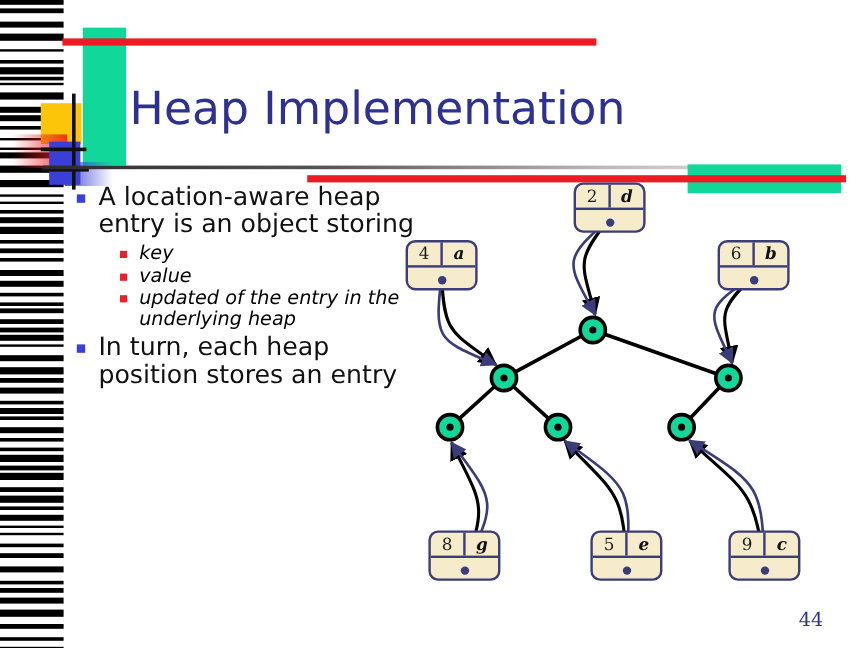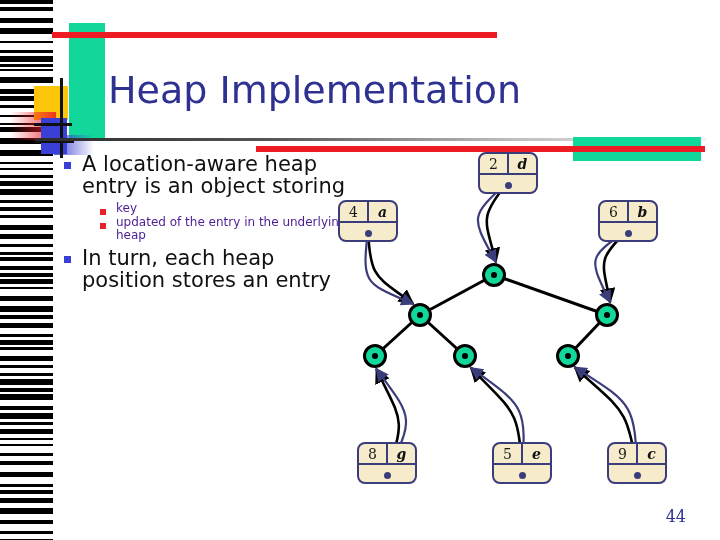--- a/index.html
+++ b/index.html
@@ -35,21 +35,21 @@
       font-size:38px;color:#2E3192;letter-spacing:0px;white-space:nowrap;}
 
   
   #body{position:absolute;left:64px;top:153px;width:290px;z-index:6;}
   .b1{display:flex;align-items:flex-start;margin-bottom:2px;}
   .b1 .mk{width:7px;height:7px;background:#3A3FD6;margin-top:9px;margin-right:11px;flex:none;}
   .b1 .tx{font-size:21px;line-height:1.07;color:#111;}
   .b2wrap{margin-left:36px;margin-top:4px;margin-bottom:4px;}
   .b2{display:flex;align-items:flex-start;margin-bottom:1px;}
   .b2 .mk{width:6px;height:6px;background:#E8212B;margin-top:7px;margin-right:10px;flex:none;}
-  .b2 .tx{font-size:12px;line-height:1.1;color:#4c1d95;}
+  .b2 .tx{font-size:16px;line-height:1.1;color:#000000;font-style:italic;}
 
   
   #diagram{position:absolute;left:0;top:0;width:720px;height:540px;z-index:7;
            pointer-events:none;}
   .entry{position:absolute;z-index:8;width:60px;height:42px;
          border:2px solid #3B3C7A;border-radius:8px;background:#F6EBCB;box-sizing:border-box;}
   .entry .top{height:21px;display:flex;border-bottom:2px solid #3B3C7A;box-sizing:border-box;}
   .entry .k{flex:1;display:flex;align-items:center;justify-content:center;
             border-right:2px solid #3B3C7A;font-family:"DejaVu Serif","Liberation Serif",serif;
             font-size:14px;color:#1a1a1a;box-sizing:border-box;}
@@ -160,20 +160,24 @@
     <span class="tx">A location-aware heap entry is an object storing</span>
   </div>
 
   <div class="b2wrap">
     <div class="b2">
       <span class="mk"></span>
       <span class="tx">key</span>
     </div>
     <div class="b2">
       <span class="mk"></span>
+      <span class="tx">value</span>
+    </div>
+    <div class="b2">
+      <span class="mk"></span>
       <span class="tx">updated of the entry in the underlying heap</span>
     </div>
   </div>
 
   <div class="b1">
     <span class="mk"></span>
     <span class="tx">In turn, each heap position stores an entry</span>
   </div>
 
 </div>

